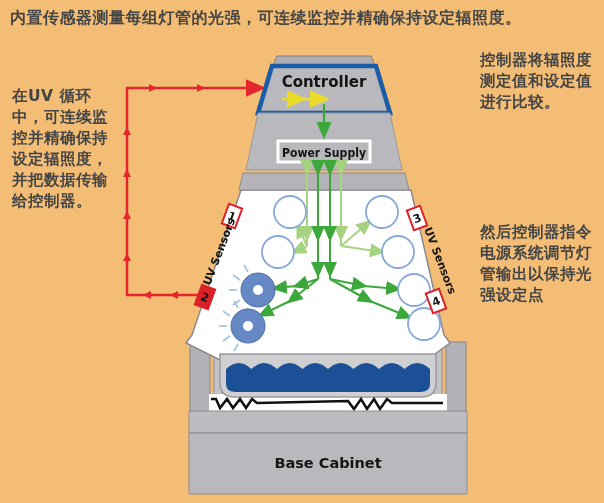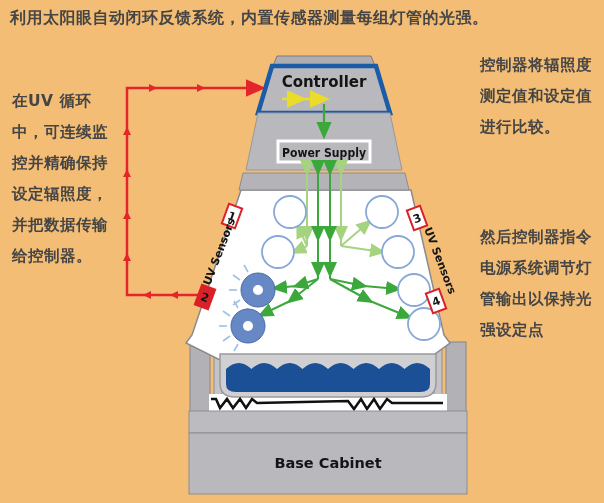--- a/index.html
+++ b/index.html
@@ -3,37 +3,37 @@
 <meta charset="utf-8">
 <style>
   html,body{margin:0;padding:0;}
   body{
     width:604px;height:503px;overflow:hidden;position:relative;
     background:#f4bd75;
     font-family:"DejaVu Sans","Liberation Sans",sans-serif;
   }
   .note{
     position:absolute;color:#454545;font-weight:600;
-    font-size:15.5px;line-height:31px;letter-spacing:0.5px;
+    font-size:15.5px;line-height:21px;letter-spacing:0.5px;
     word-break:break-all;
   }
   #caption-top{
     position:absolute;left:10px;top:8px;width:592px;
     color:#454545;font-weight:600;font-size:16px;letter-spacing:0.5px;
   }
   #note-left{left:12px;top:86px;width:106px;}
   #note-right-top{left:480px;top:50px;width:114px;}
   #note-right-bottom{left:480px;top:222px;width:114px;}
   svg{position:absolute;left:0;top:0;}
   .svg-label{font-family:"DejaVu Sans","Liberation Sans",sans-serif;font-weight:bold;fill:#141414;}
 </style>
 </head>
 <body>
 
-<div id="caption-top">利用太阳眼自动闭环反馈系统，内置传感器测量每组灯管的光强。</div>
+<div id="caption-top">内置传感器测量每组灯管的光强，可连续监控并精确保持设定辐照度。</div>
 <div id="note-left" class="note">在UV 循环中，可连续监控并精确保持设定辐照度，并把数据传输给控制器。</div>
 <div id="note-right-top" class="note">控制器将辐照度测定值和设定值进行比较。</div>
 <div id="note-right-bottom" class="note">然后控制器指令电源系统调节灯管输出以保持光强设定点</div>
 
 <svg width="604" height="503" viewBox="0 0 604 503">
   <defs>
     <marker id="ar" orient="auto" markerWidth="9" markerHeight="8" refX="6.5" refY="3.5">
       <path d="M0,0 L8,3.5 L0,7 Z" fill="#e4252b"></path>
     </marker>
     <marker id="ay" orient="auto" markerWidth="9" markerHeight="8" refX="6.5" refY="3.5">

